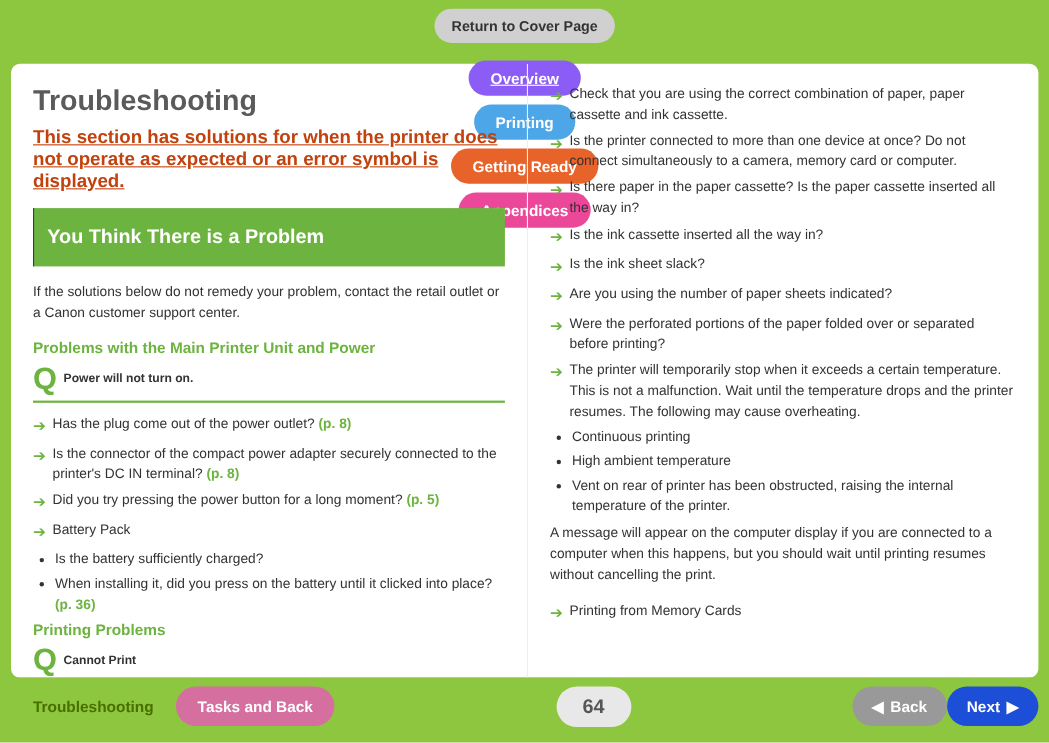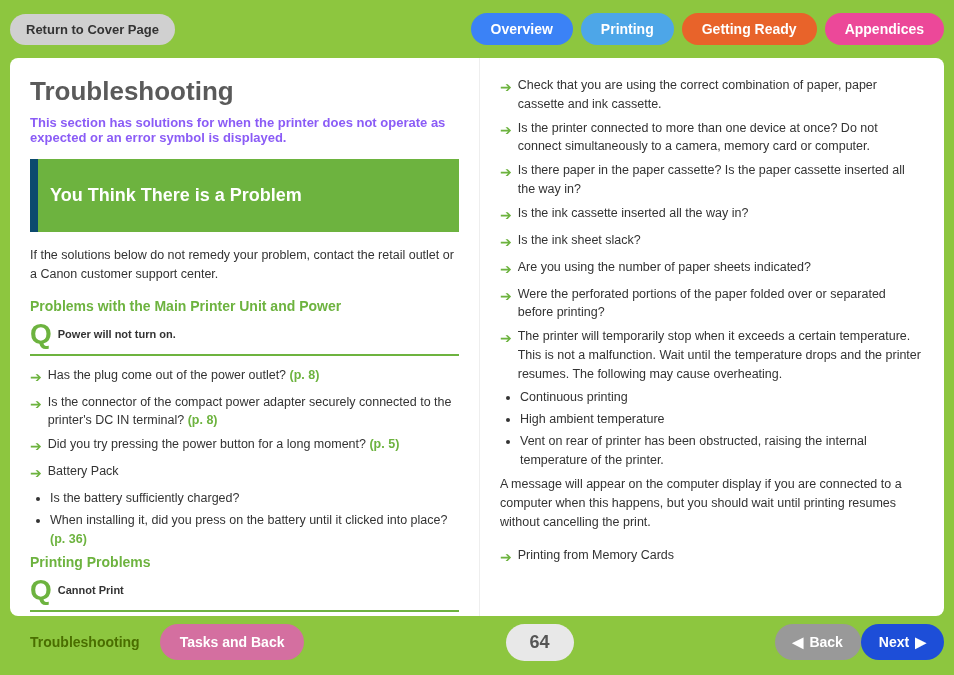--- a/index.html
+++ b/index.html
@@ -14,20 +14,21 @@
     }
 
     
     .top-nav {
       display: flex;
       align-items: center;
       padding: 8px 10px;
       gap: 8px;
       background: #8dc63f;
       height: 58px;
+      flex-direction: column;
     }
     .nav-return-btn {
       background: #d0d0d0;
       border: none;
       border-radius: 20px;
       padding: 8px 16px;
       font-size: 13px;
       font-weight: bold;
       color: #333;
       cursor: pointer;
@@ -36,21 +37,21 @@
     .nav-spacer { flex: 1; }
     .nav-tab {
       border: none;
       border-radius: 20px;
       padding: 8px 20px;
       font-size: 14px;
       font-weight: bold;
       cursor: pointer;
       color: white;
     }
-    .nav-tab-teal { background: #3b82f6; }
+    .nav-tab-teal { background: #8b5cf6; text-decoration: underline; }
     .nav-tab-orange { background: #e8632a; }
     .nav-tab-blue { background: #4da6e8; }
     .nav-tab-tan { background: #ec4899; }
 
     
     .main-content {
       background: white;
       margin: 0 10px;
       border-radius: 8px;
       height: 558px;
@@ -65,29 +66,30 @@
       overflow-y: auto;
       border-right: 1px solid #eee;
     }
     .page-title {
       font-size: 26px;
       font-weight: bold;
       color: #5a5a5a;
       margin-bottom: 8px;
     }
     .section-subtitle {
-      color: #8b5cf6;
-      font-weight: bold;
-      font-size: 13px;
+      color: #c2410c;
+      font-weight: bold;
+      font-size: 17px;
       margin-bottom: 14px;
+      text-decoration: underline;
     }
     .section-box {
       background: #6db33f;
-      border-left: 8px solid #0c4a6e;
-      padding: 26px 12px;
+      border-left: 1px solid #0c4a6e;
+      padding: 16px 12px;
       margin-bottom: 14px;
     }
     .section-box-title {
       color: white;
       font-size: 18px;
       font-weight: bold;
     }
     .intro-text {
       font-size: 12.5px;
       color: #333;

